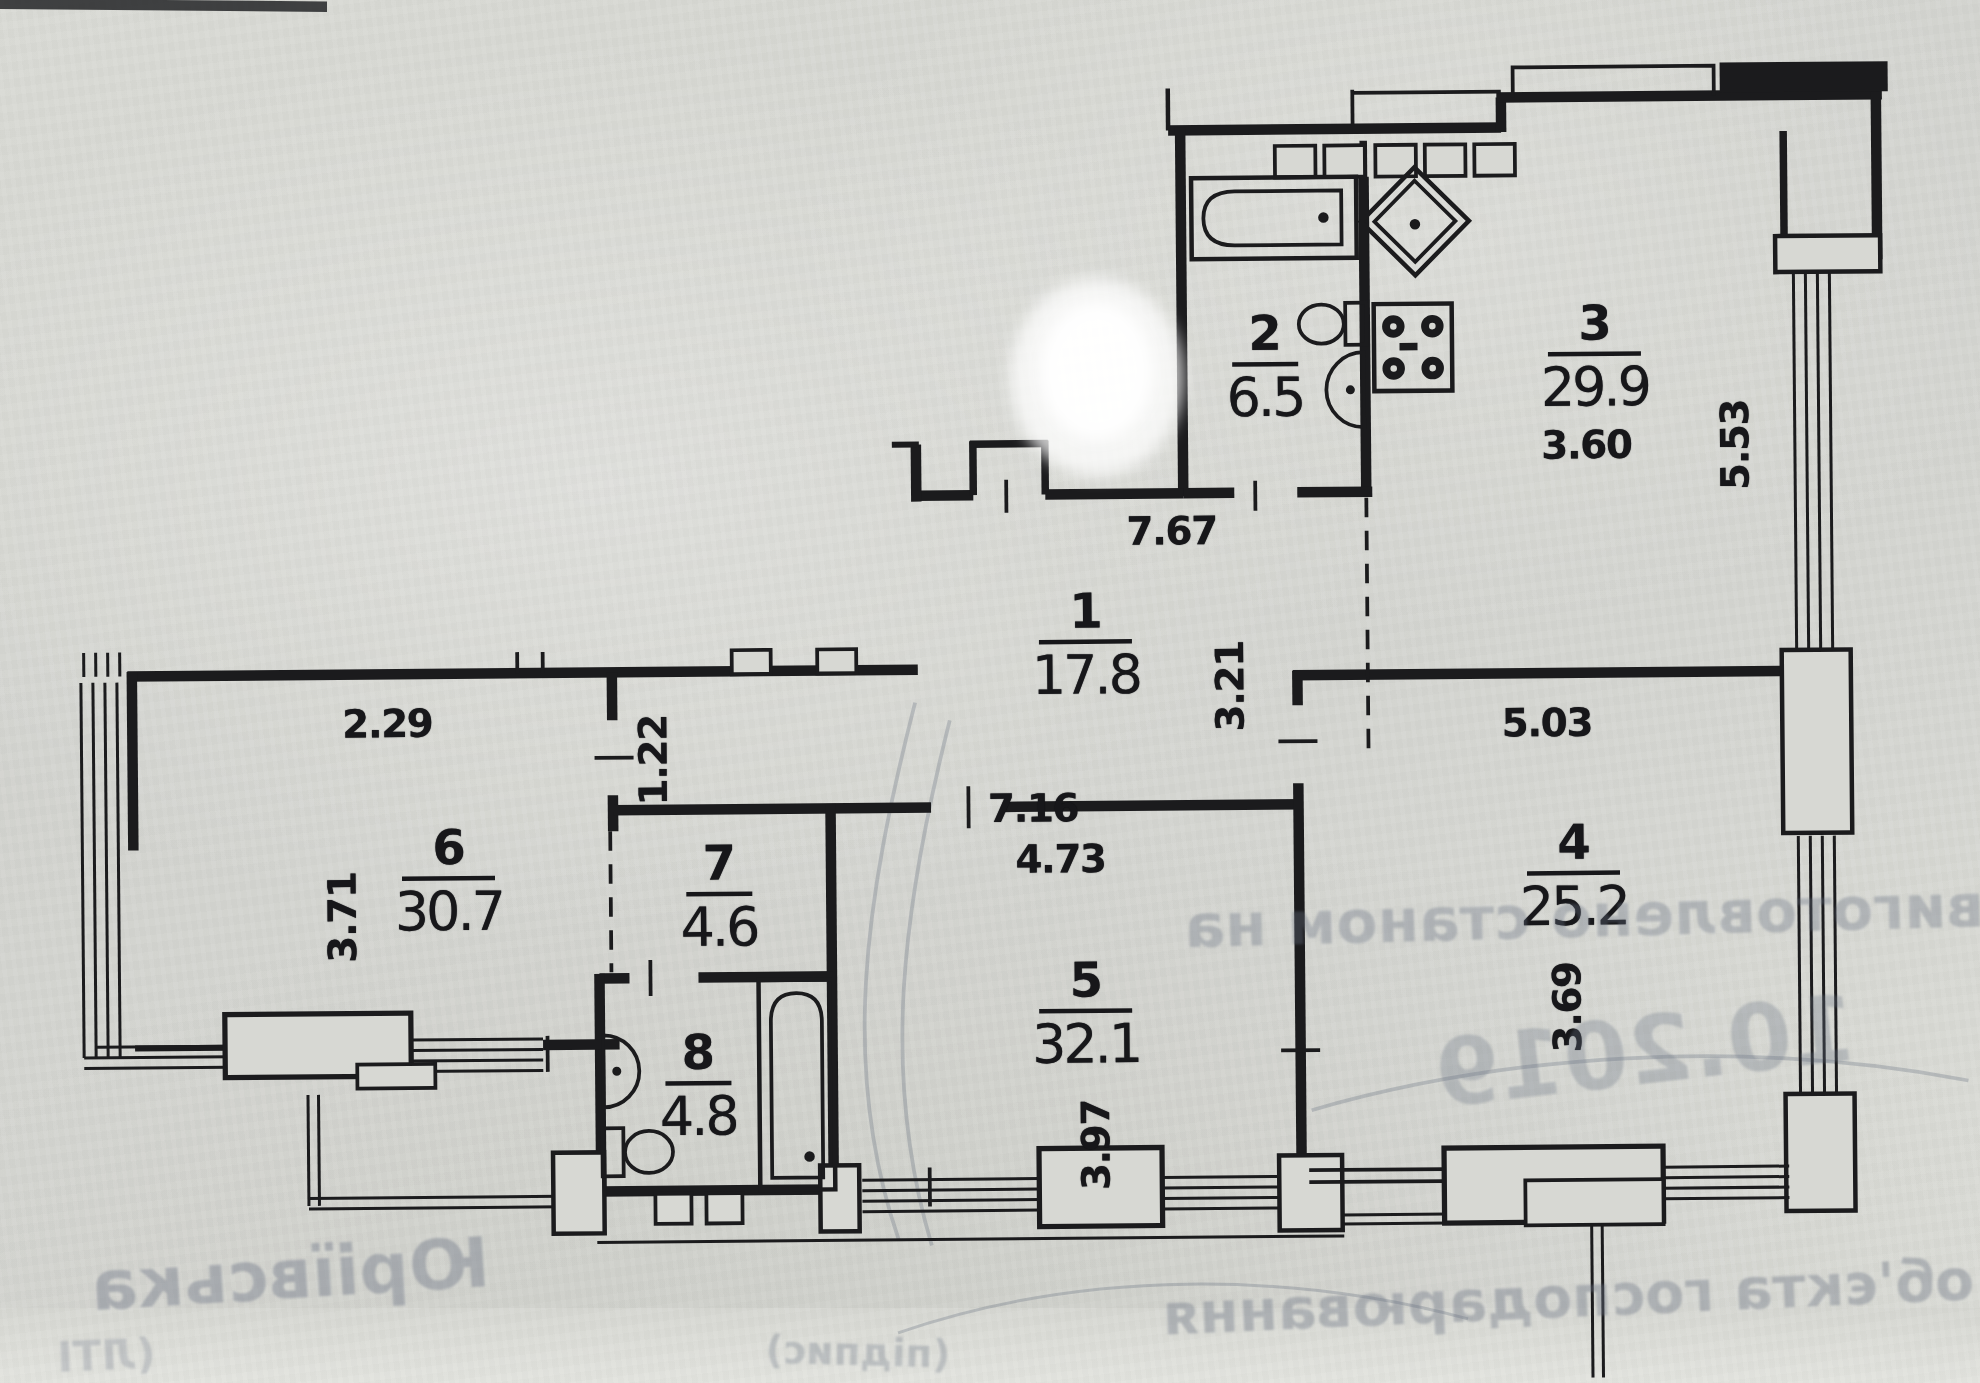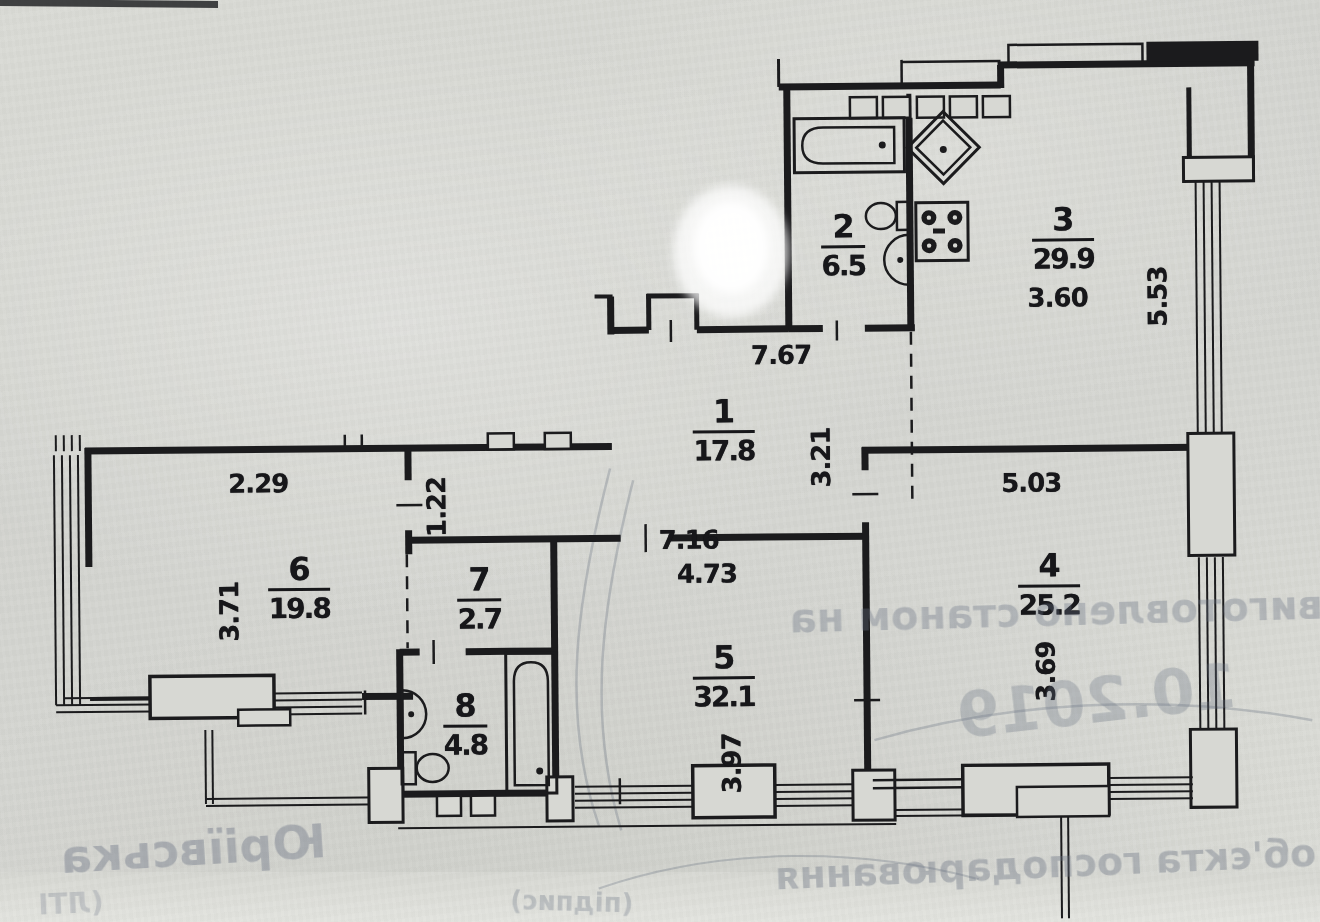--- a/index.html
+++ b/index.html
@@ -19,21 +19,21 @@
     background:linear-gradient(#d7d8d3, #e3e4df);}
   .edge-dark{position:absolute;left:0;top:0;width:218px;height:7px;background:#232427;
     opacity:.85;transform:skewY(.5deg);}
   .tilt{position:absolute;inset:0;transform:rotate(-0.5deg);transform-origin:50% 50%;}
   svg{position:absolute;left:0;top:0;}
 
   .lbl{position:absolute;transform:translate(-50%,-50%);text-align:center;
     color:#17171a;text-shadow:0 0 .7px rgba(10,10,14,.75);white-space:nowrap;}
   .room-label .num{font-size:32px;font-weight:bold;line-height:1.0;letter-spacing:-1px;}
   .room-label .bar{height:3.2px;background:#17171a;margin:3px auto 4px;}
-  .room-label .area{font-size:28px;font-weight:bold;line-height:1.0;letter-spacing:-2px;}
+  .room-label .area{font-size:36px;font-weight:normal;line-height:1.0;letter-spacing:-2px;}
   .bar-w{width:62px;} .bar-n{width:44px;}
   .dim{font-size:26px;font-weight:bold;letter-spacing:-1px;}
   .dim.rot{transform:translate(-50%,-50%) rotate(-90deg);}
 
   .bleed{position:absolute;font-weight:bold;color:rgba(104,112,130,.34);
     filter:blur(.6px);white-space:nowrap;text-align:center;}
 </style>
 </head>
 <body>
 
@@ -310,26 +310,26 @@
     <div class="area">25.2</div>
   </div>
   <div class="lbl room-label" style="left:722px;top:677px">
     <div class="num">5</div>
     <div class="bar bar-w"></div>
     <div class="area">32.1</div>
   </div>
   <div class="lbl room-label" style="left:298px;top:585px">
     <div class="num">6</div>
     <div class="bar bar-w"></div>
-    <div class="area">19.8</div>
+    <div class="area">30.7</div>
   </div>
   <div class="lbl room-label" style="left:478px;top:597px">
     <div class="num">7</div>
     <div class="bar bar-n"></div>
-    <div class="area">2.7</div>
+    <div class="area">4.6</div>
   </div>
   <div class="lbl room-label" style="left:463px;top:723px">
     <div class="num">8</div>
     <div class="bar bar-n"></div>
     <div class="area">4.8</div>
   </div>
 
   <div class="lbl dim" style="left:782px;top:356px">7.67</div>
   <div class="lbl dim rot" style="left:821px;top:459px">3.21</div>
   <div class="lbl dim" style="left:688px;top:540px">7.16</div>

